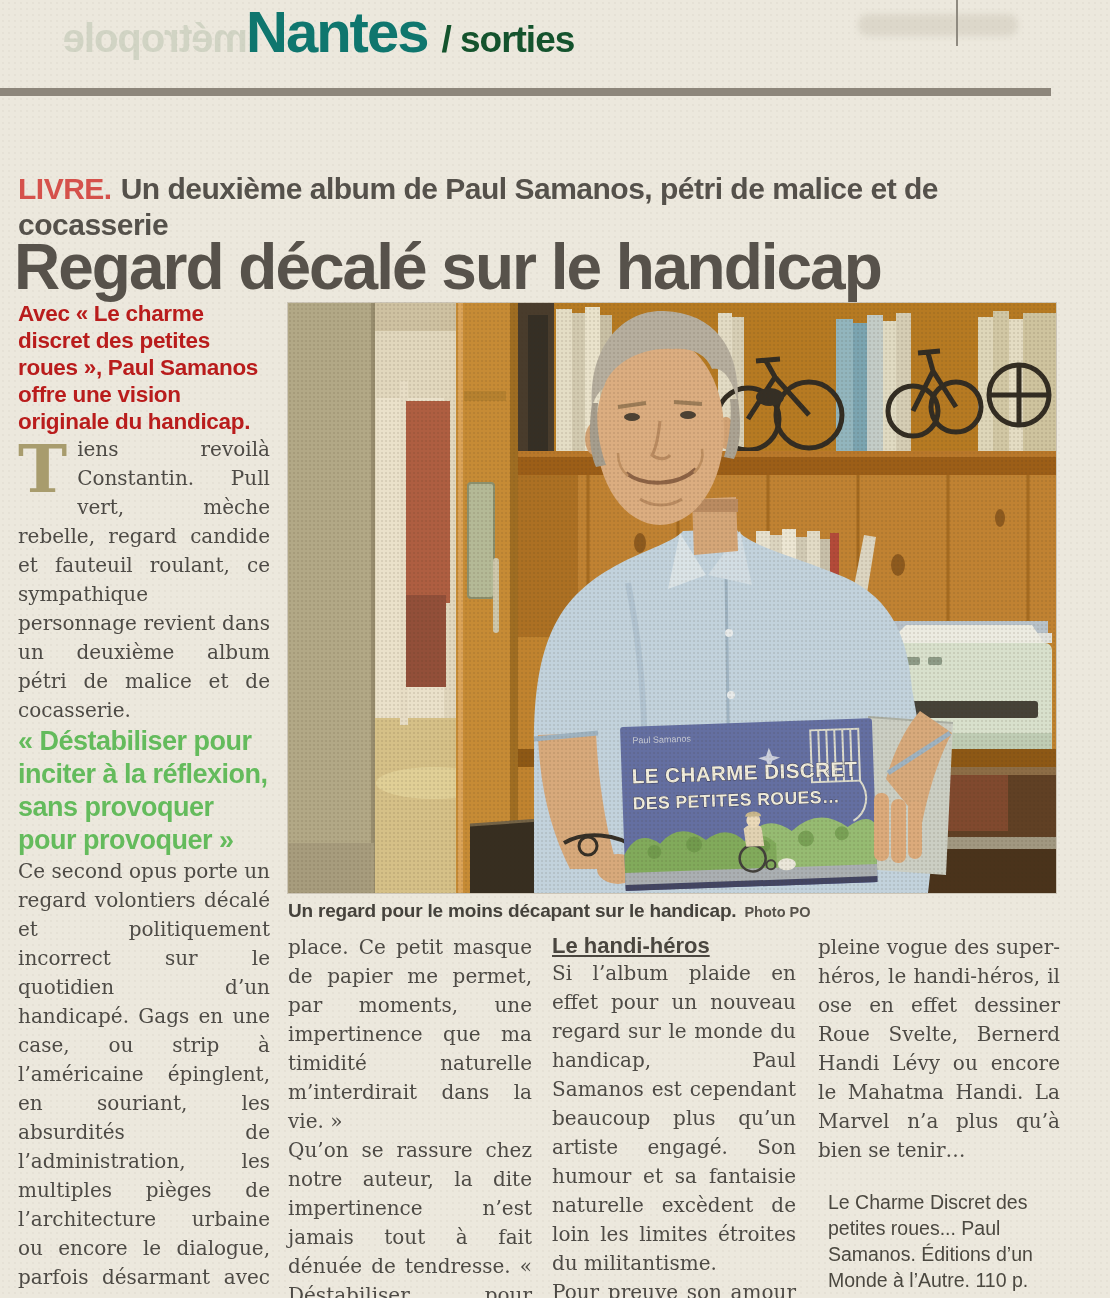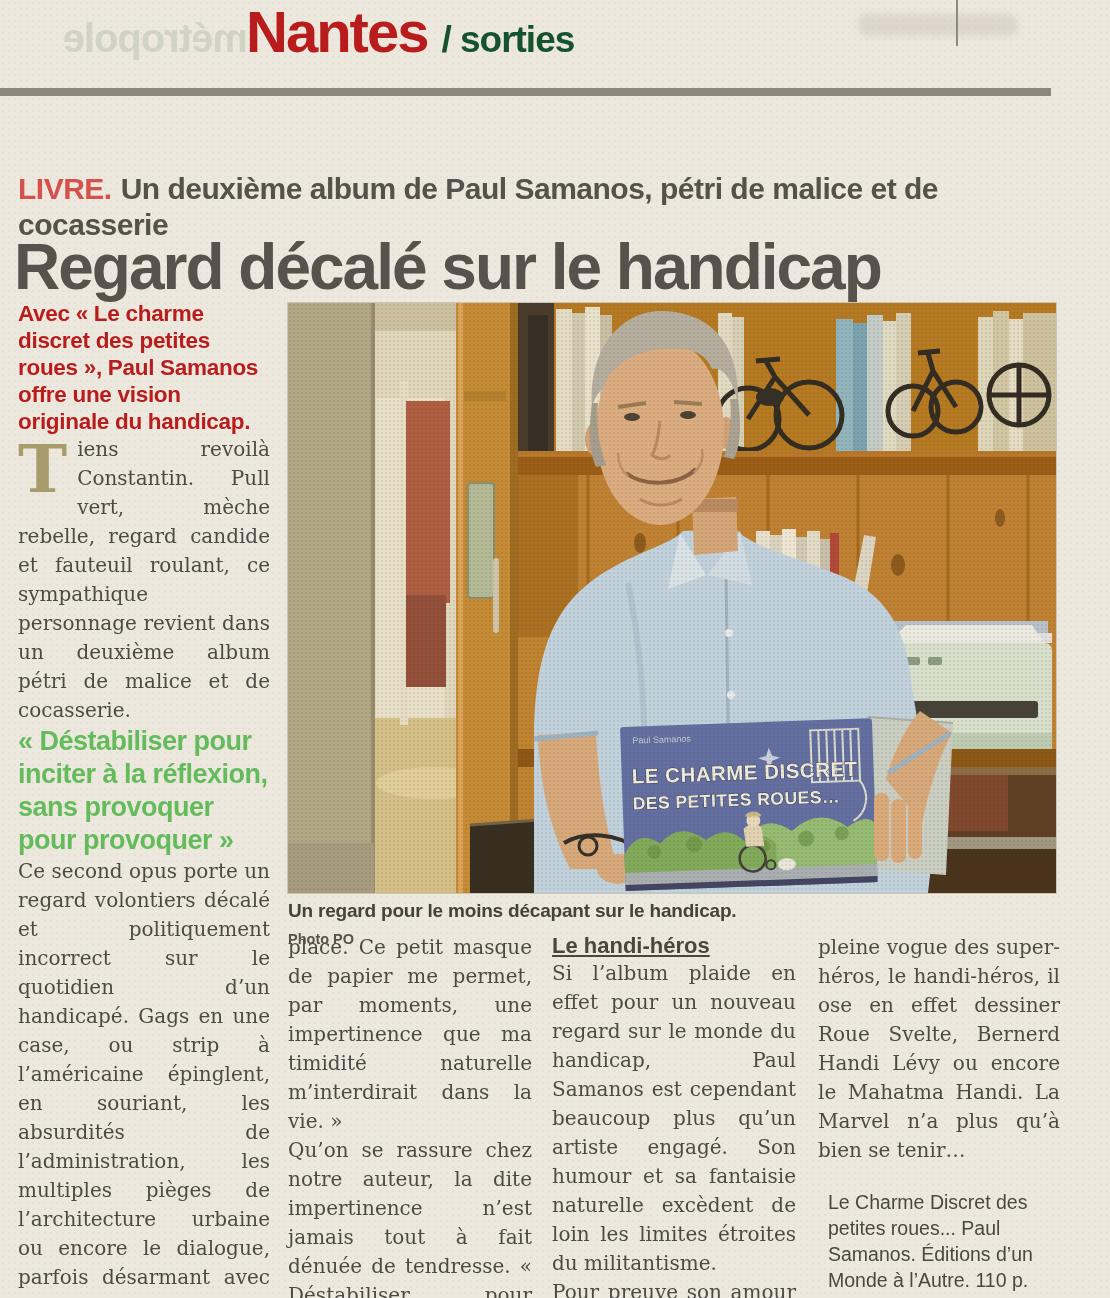--- a/index.html
+++ b/index.html
@@ -18,21 +18,21 @@
     color:rgba(170,182,160,0.40);transform:scaleX(-1);
     letter-spacing:-1px;user-select:none;
   }
   .bleed-smudge{
     position:absolute;left:858px;top:14px;width:160px;height:22px;
     background:rgba(178,172,156,0.28);border-radius:10px;filter:blur(3px);
   }
   .section-row{
     position:absolute;left:246px;top:2px;display:flex;align-items:baseline;gap:14px;
   }
-  .section-main{font:bold 58px/1.05 "Liberation Sans",sans-serif;color:#b91c1c;letter-spacing:-2px;}
+  .section-main{font:bold 58px/1.05 "Liberation Sans",sans-serif;color:#0f766e;letter-spacing:-2px;}
   .section-sub{font:bold 37px/1 "Liberation Sans",sans-serif;color:#14532d;letter-spacing:-1px;}
   .fold-mark{position:absolute;left:956px;top:0;width:2px;height:46px;background:#8f8a80;}
   .rule-bar{position:absolute;left:0;top:88px;width:1051px;height:8px;background:#8d867b;}
   .kicker{position:absolute;left:18px;top:147px;width:1060px;font:bold 30px/1.2 "Liberation Sans",sans-serif;color:#55514b;letter-spacing:-0.5px;margin-top:24px;}
   .kicker .red{color:#d5514b;margin-right:9px;}
   .headline{
     position:absolute;left:14px;top:188px;width:1070px;
     font:bold 64px/1.15 "Liberation Sans",sans-serif;color:#57524b;letter-spacing:-2px;
   }
   
@@ -65,21 +65,21 @@
   
   .photo-wrap{position:absolute;left:288px;top:303px;width:768px;}
   .photo{position:relative;width:768px;height:590px;outline:1px solid rgba(60,40,10,0.18);}
   .photo svg{display:block;width:768px;height:590px;}
   .photo .dots{
     position:absolute;inset:0;pointer-events:none;
     background-image:radial-gradient(rgba(60,48,28,0.10) 1px, transparent 1.3px);
     background-size:4px 4px;
   }
   .photo .tone{position:absolute;inset:0;pointer-events:none;background:rgba(205,165,90,0.06);}
-  .caption-row{display:flex;align-items:baseline;margin-top:7px;gap:8px;flex-direction:column;}
+  .caption-row{display:flex;align-items:baseline;margin-top:7px;gap:8px;}
   .caption{font:bold 19px/1.2 "Liberation Sans",sans-serif;color:#45423c;letter-spacing:-0.2px;}
   .credit{font:bold 14.5px/1.2 "Liberation Sans",sans-serif;color:#57534c;}
   svg text{paint-order:stroke;}
 </style>
 </head>
 <body>
 
 <div class="bleed">métropole</div>
 <div class="bleed-smudge"></div>
 

